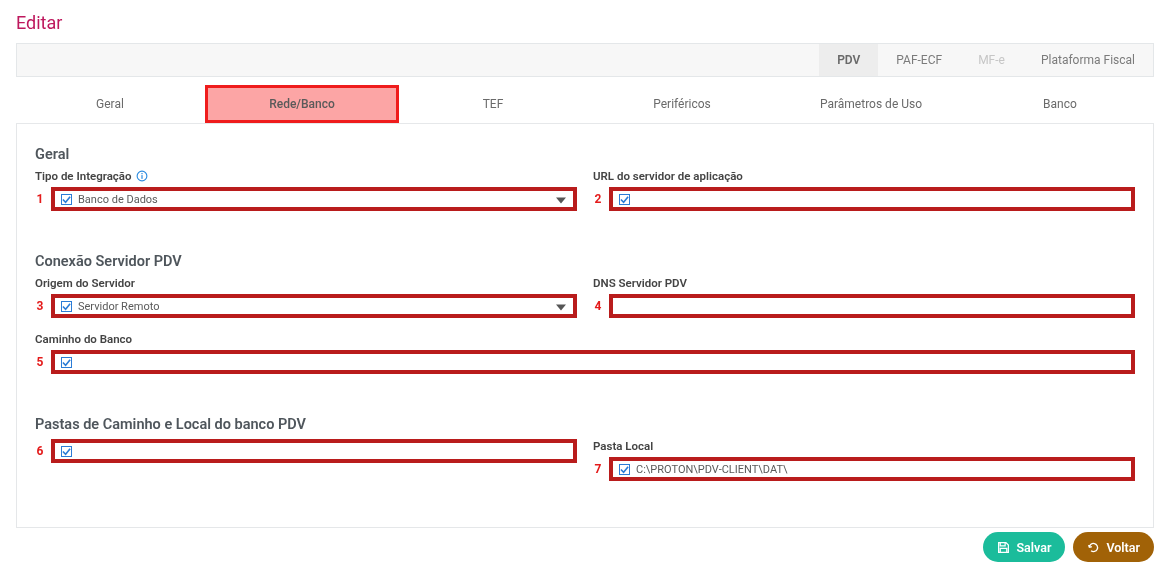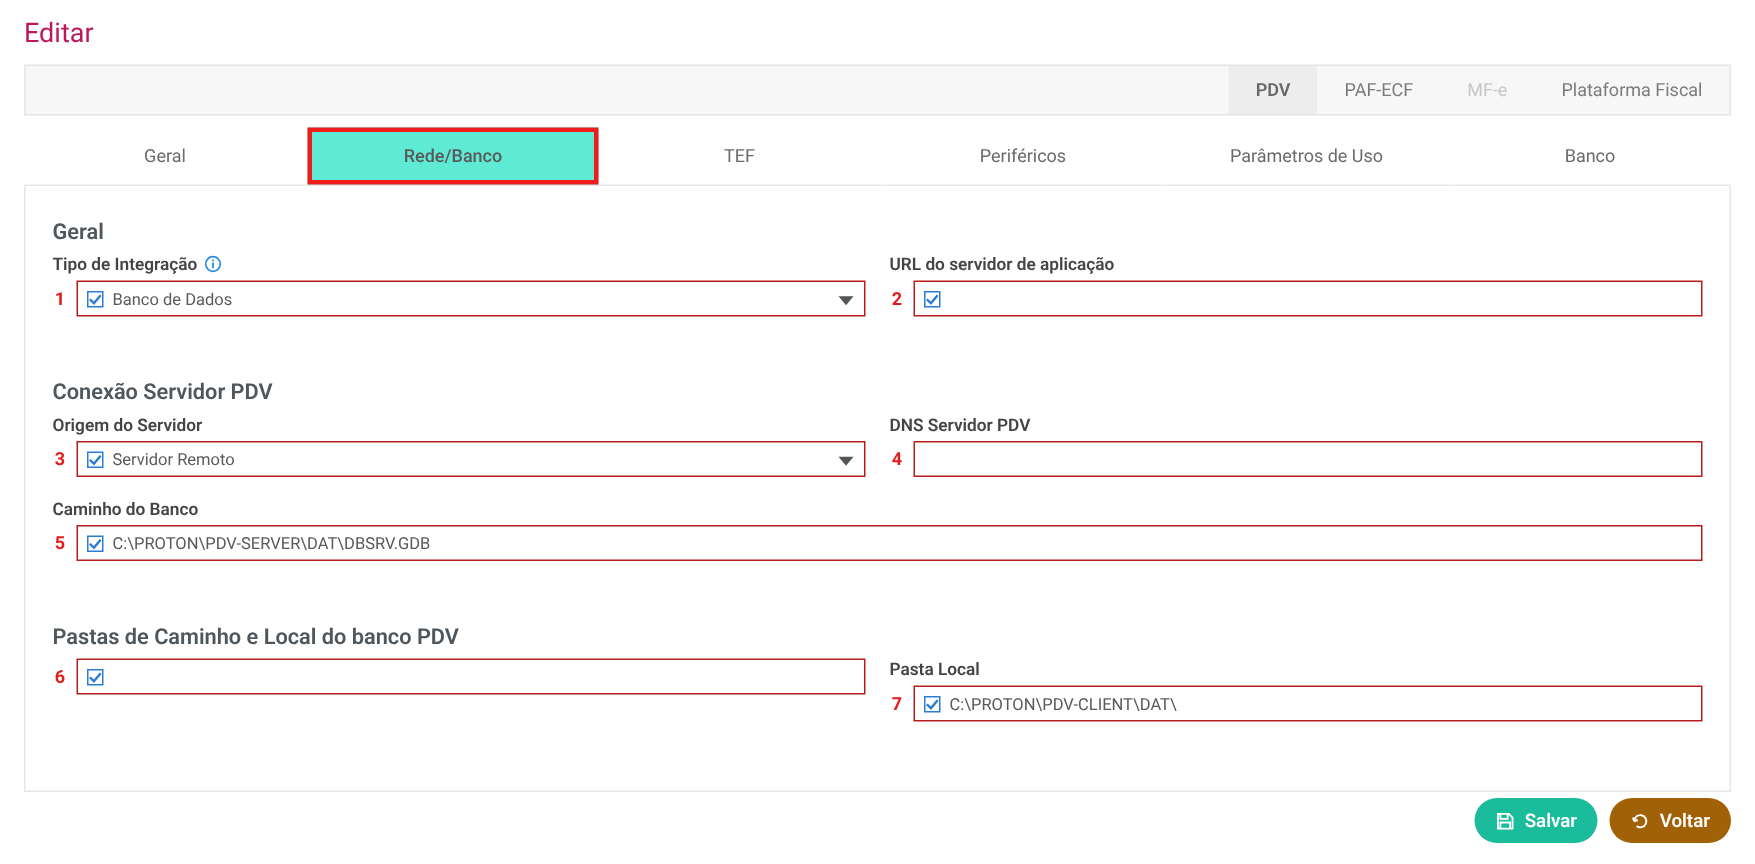--- a/index.html
+++ b/index.html
@@ -59,21 +59,21 @@
     color: #6a6a6a;
     cursor: pointer;
     border-right: 1px solid #fff;
   }
   .sub-tab:last-child { border-right: none; }
   .sub-tab.selected {
     border: 3px solid #ef1c1c;
     color: #5a5a5a;
     font-weight: 500;
     padding: 9px 0;
-    background: #5eead4;
+    background: #fca5a5;
   }
   .sub-panel {
     border: 1px solid #e5e7e9;
     border-top: none;
     padding: 8px 18px 18px 18px;
     margin: 0 0;
   }
   .section-title {
     font-size: 14.5px;
     font-weight: 600;
@@ -115,21 +115,21 @@
     width: 10px;
     display: flex;
     align-items: center;
     justify-content: center;
   }
   .control {
     flex: 1;
     display: flex;
     align-items: center;
     gap: 6px;
-    border: 1px solid #b91c1c;
+    border: 4px solid #b91c1c;
     background: #fff;
     height: 24px;
     padding: 0 6px;
     font-size: 11px;
     color: #444;
     min-width: 0;
   }
   .control.select {
     position: relative;
     padding-right: 22px;
@@ -285,21 +285,20 @@
       <div class="col" style="flex:1;">
         <div class="field-label">Caminho do Banco</div>
         <div class="field-line">
           <div class="marker">5</div>
           <div class="control">
             <span class="cb">
                 <svg width="9" height="9" viewBox="0 0 10 10">
                   <path d="M1 5 L4 8 L9 2" stroke="#2b7cd6" stroke-width="1.8" fill="none"></path>
                 </svg>
               </span>
-            <span class="control-text">C:\PROTON\PDV-SERVER\DAT\DBSRV.GDB</span>
           </div>
         </div>
       </div>
     </div>
 
     <div class="spacer-lg"></div>
 
     <div class="section-title">Pastas de Caminho e Local do banco PDV</div>
     <div class="row">
       <div class="col">

